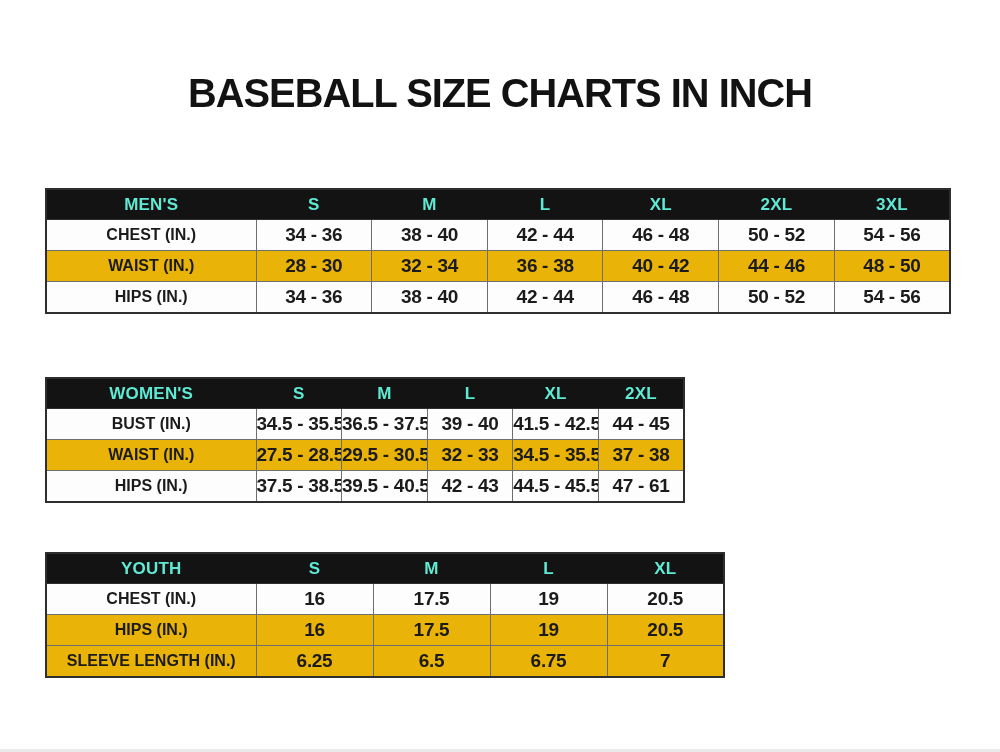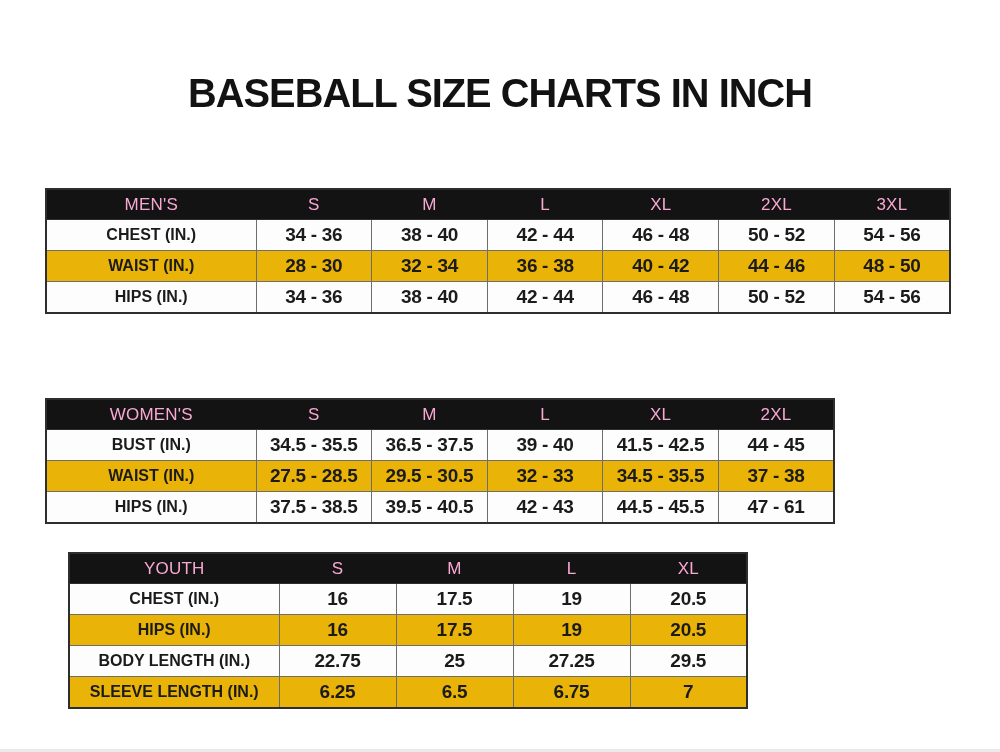--- a/index.html
+++ b/index.html
@@ -25,43 +25,43 @@
     font-weight: bold;
     letter-spacing: -1px;
     color: #121212;
     transform: scaleX(0.97);
   }
   .table-wrap {
     position: absolute;
     left: 45px;
   }
   .table-wrap.mens  { top: 188px; width: 906px; }
-  .table-wrap.womens{ top: 398px; width: 790px; }
-  .table-wrap.youth { top: 552px; width: 680px; margin-left: 23px; }
+  .table-wrap.womens{ top: 377px; width: 640px; }
+  .table-wrap.youth { top: 552px; width: 680px; }
 
   table.size-table {
     border-collapse: collapse;
     table-layout: fixed;
     width: 100%;
     border: 2px solid #2e2e2e;
   }
   table.size-table th, table.size-table td {
     border: 1px solid #6e6e6e;
     text-align: center;
     vertical-align: middle;
     padding: 0;
     overflow: hidden;
     white-space: nowrap;
   }
   table.size-table thead th {
     background: #131313;
-    color: #f9a8d4;
+    color: #5eead4;
     height: 29px;
     font-size: 17px;
-    font-weight: normal;
+    font-weight: bold;
     letter-spacing: 0.2px;
     border-color: #131313;
     border-bottom-color: #2e2e2e;
   }
   table.size-table tbody td {
     height: 30px;
     font-size: 19px;
     font-weight: bold;
     color: #1b1b1b;
     letter-spacing: -0.3px;
@@ -218,27 +218,20 @@
             <td>19</td>
             <td>20.5</td>
           </tr>
           <tr class="alt">
             <td class="row-label">HIPS (IN.)</td>
             <td>16</td>
             <td>17.5</td>
             <td>19</td>
             <td>20.5</td>
           </tr>
-          <tr>
-            <td class="row-label">BODY LENGTH (IN.)</td>
-            <td>22.75</td>
-            <td>25</td>
-            <td>27.25</td>
-            <td>29.5</td>
-          </tr>
           <tr class="alt">
             <td class="row-label">SLEEVE LENGTH (IN.)</td>
             <td>6.25</td>
             <td>6.5</td>
             <td>6.75</td>
             <td>7</td>
           </tr>
         </tbody>
       </table>
     </div>

